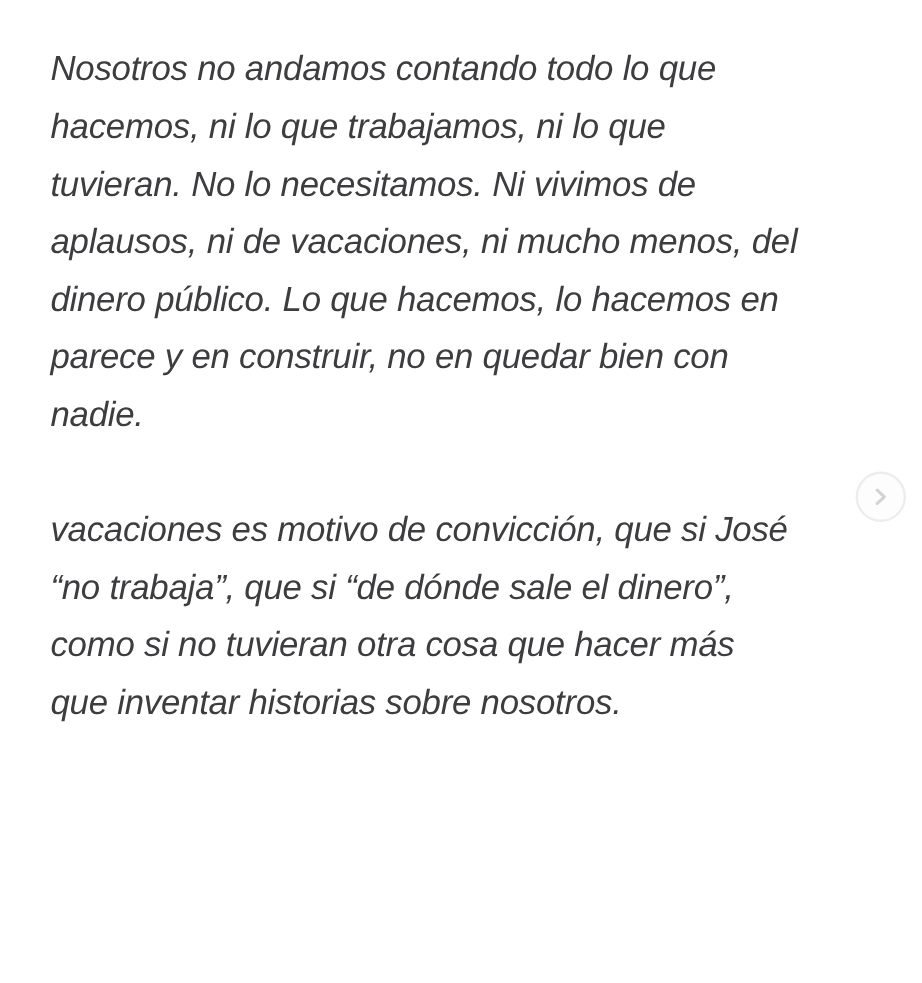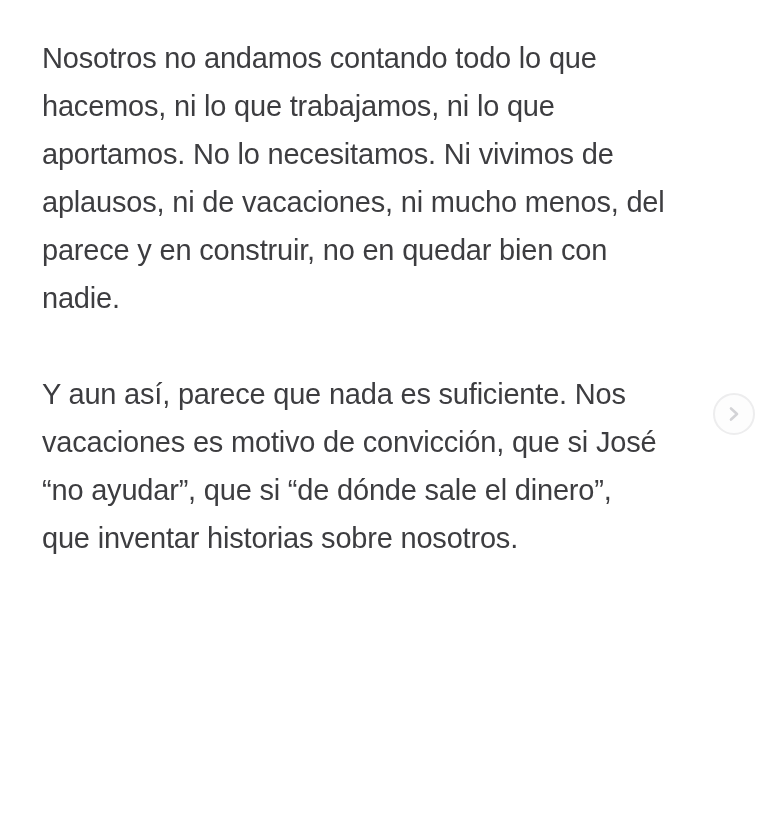--- a/index.html
+++ b/index.html
@@ -16,21 +16,21 @@
   .text-block {
     position: absolute;
     top: 34px;
     left: 42px;
     right: 30px;
     color: #3d3d40;
     font-size: 29px;
     font-weight: 400;
     letter-spacing: -0.2px;
   }
-  .para { margin: 0 0 48px 0; }
+  .para { margin: 0 0 48px 0; font-style: italic; }
   .para:last-child { margin-bottom: 0; }
   .line {
     display: block;
     line-height: 48px;
     white-space: nowrap;
   }
   .next-btn {
     position: absolute;
     top: 393px;
     right: 13px;
@@ -50,30 +50,31 @@
 </head>
 <body>
 
 <div class="canvas">
 
   <div class="text-block">
 
     <p class="para">
       <span class="line">Nosotros no andamos contando todo lo que</span>
       <span class="line">hacemos, ni lo que trabajamos, ni lo que</span>
-      <span class="line">aportamos. No lo necesitamos. Ni vivimos de</span>
+      <span class="line">tuvieran. No lo necesitamos. Ni vivimos de</span>
       <span class="line">aplausos, ni de vacaciones, ni mucho menos, del</span>
+      <span class="line">dinero público. Lo que hacemos, lo hacemos en</span>
       <span class="line">parece y en construir, no en quedar bien con</span>
       <span class="line">nadie.</span>
     </p>
 
     <p class="para">
-      <span class="line">Y aun así, parece que nada es suficiente. Nos</span>
       <span class="line">vacaciones es motivo de convicción, que si José</span>
-      <span class="line">“no ayudar”, que si “de dónde sale el dinero”,</span>
+      <span class="line">“no trabaja”, que si “de dónde sale el dinero”,</span>
+      <span class="line">como si no tuvieran otra cosa que hacer más</span>
       <span class="line">que inventar historias sobre nosotros.</span>
     </p>
 
   </div>
 
   <button class="next-btn">
     <span>
       <svg width="16" height="16" viewBox="0 0 16 16" fill="none">
         <polyline points="5,2.5 11,8 5,13.5" stroke="#d3d3d6" stroke-width="2.6" stroke-linecap="round" stroke-linejoin="round"></polyline>
       </svg>

